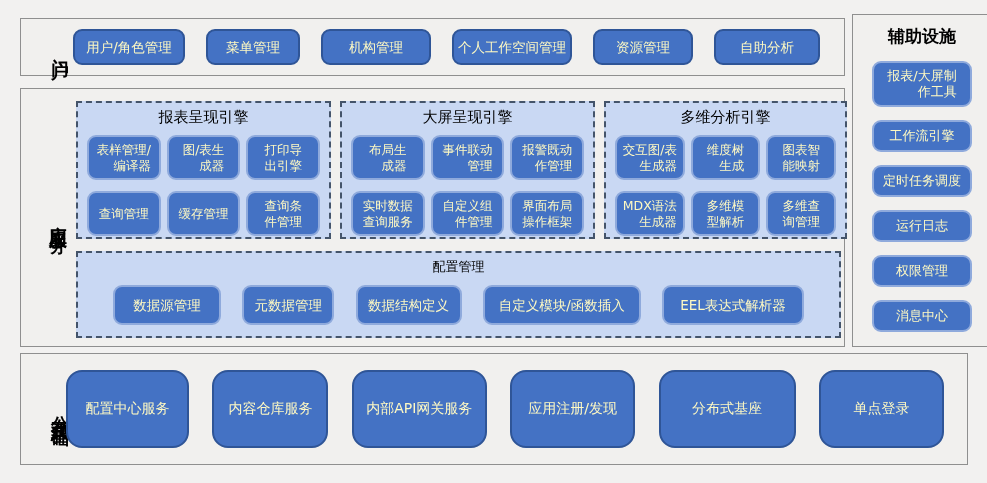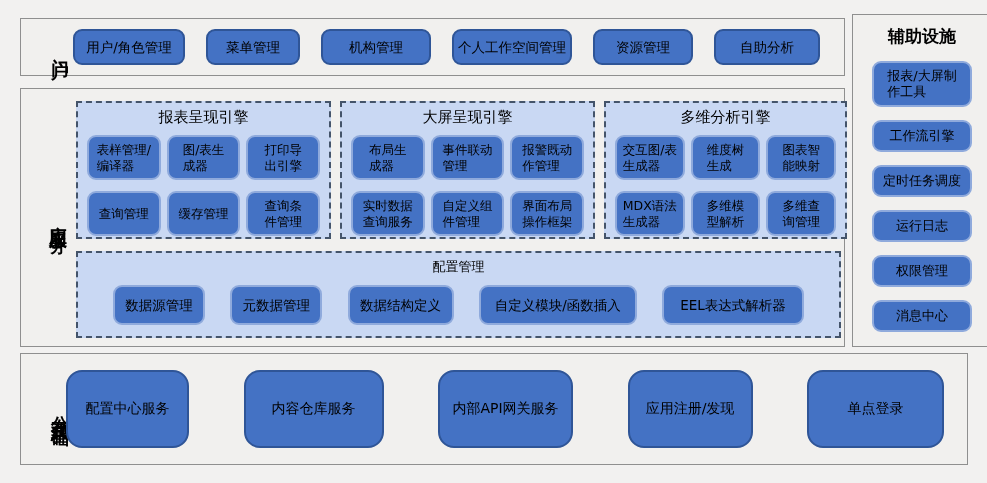--- a/index.html
+++ b/index.html
@@ -20,23 +20,23 @@
     writing-mode: vertical-lr;
     text-orientation: upright;
     font-weight: bold;
     font-size: 18px;
     letter-spacing: 3px;
     line-height: 1;
     color: #000;
   }
   .btn {
     background: #4472c4;
-    color: #000000;
+    color: #fef9c3;
     display: flex; align-items: center; justify-content: center;
-    text-align: left;
+    text-align: right;
     white-space: pre-line;
     line-height: 1.25;
   }
   .btn.dark  { border: 2px solid #2f5597; }
   .btn.light { border: 2px solid #8faadc; }
 
   
   #portal-panel { left: 20px; top: 18px; width: 825px; height: 58px; }
   #portal-panel .v-label { left: 30px; top: 50%; transform: translateY(-50%); }
   .portal-row {
@@ -69,21 +69,21 @@
   .engine-btn { height: 45px; border-radius: 9px; font-size: 12.5px; padding: 0 0; }
 
   .config-panel {
     position: absolute; left: 55px; top: 162px; width: 765px; height: 87px;
     background: #c9d8f3;
     border: 2px dashed #44546a;
   }
   .config-title { text-align: center; font-size: 13px; padding-top: 5px; }
   .config-row { display: flex; justify-content: space-between; padding: 9px 35px 0 35px; }
   .config-btn { height: 40px; border-radius: 9px; font-size: 13.5px; }
-  .config-row .config-btn:nth-child(1) { width: 92px; }
+  .config-row .config-btn:nth-child(1) { width: 108px; }
   .config-row .config-btn:nth-child(2) { width: 92px; }
   .config-row .config-btn:nth-child(3) { width: 106px; }
   .config-row .config-btn:nth-child(4) { width: 158px; }
   .config-row .config-btn:nth-child(5) { width: 142px; }
 
   
   #aux-panel { left: 852px; top: 14px; width: 140px; height: 333px; }
   .aux-title { text-align: center; font-weight: bold; font-size: 17px; margin-top: 10px; }
   .aux-col { display: flex; flex-direction: column; align-items: center; gap: 13px; margin-top: 13px; }
   .aux-btn { width: 100px; min-height: 32px; border-radius: 9px; font-size: 13px; padding: 2px 3px; }
@@ -91,21 +91,21 @@
 
   
   #dist-panel { left: 20px; top: 353px; width: 948px; height: 112px; }
   #dist-panel .v-label { left: 30px; top: 50%; transform: translateY(-50%); }
   .dist-row {
     position: absolute; left: 45px; right: 23px; top: 50%; transform: translateY(-50%);
     display: flex; justify-content: space-between; align-items: center;
   }
   .dist-btn { height: 78px; border-radius: 16px; font-size: 14px; }
   .dist-row .dist-btn:nth-child(1) { width: 123px; }
-  .dist-row .dist-btn:nth-child(2) { width: 140px; }
+  .dist-row .dist-btn:nth-child(2) { width: 116px; }
   .dist-row .dist-btn:nth-child(3) { width: 135px; }
   .dist-row .dist-btn:nth-child(4) { width: 125px; }
   .dist-row .dist-btn:nth-child(5) { width: 137px; }
   .dist-row .dist-btn:nth-child(6) { width: 125px; }
 </style>
 </head>
 <body>
 
 <div class="panel" id="portal-panel">
   <div class="v-label">门户</div>
@@ -201,15 +201,16 @@
   </div>
 </div>
 
 <div class="panel" id="dist-panel">
   <div class="v-label">分布式基础</div>
   <div class="dist-row">
     <div class="btn dark dist-btn">配置中心服务</div>
     <div class="btn dark dist-btn">内容仓库服务</div>
     <div class="btn dark dist-btn">内部API网关服务</div>
     <div class="btn dark dist-btn">应用注册/发现</div>
+    <div class="btn dark dist-btn">分布式基座</div>
     <div class="btn dark dist-btn">单点登录</div>
   </div>
 </div>
 
 </body></html>

